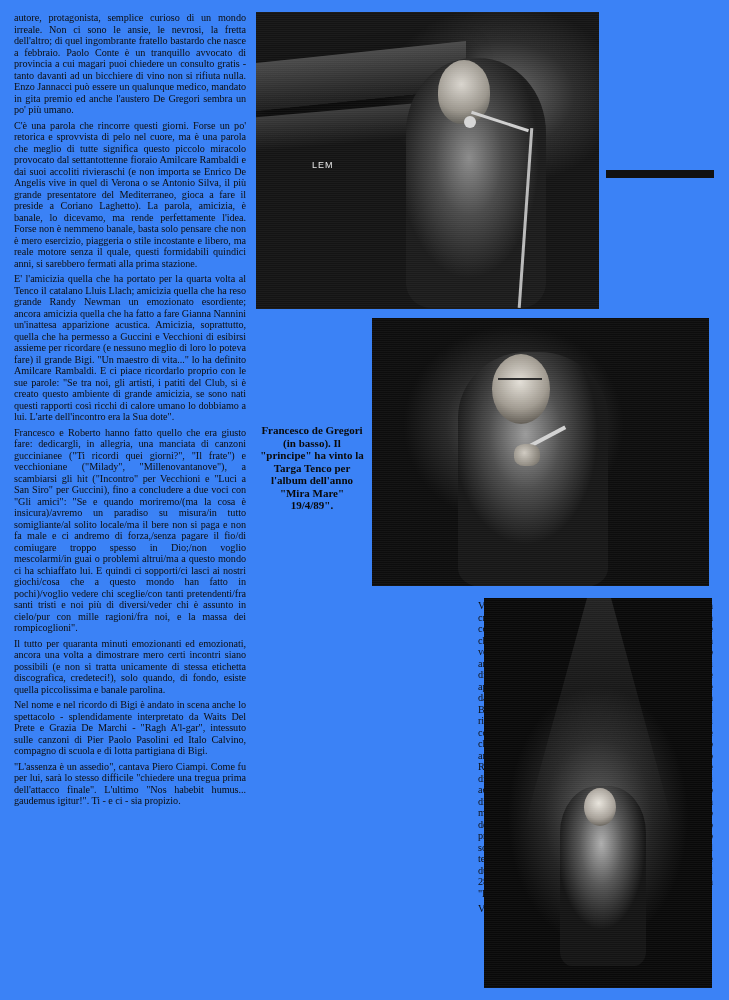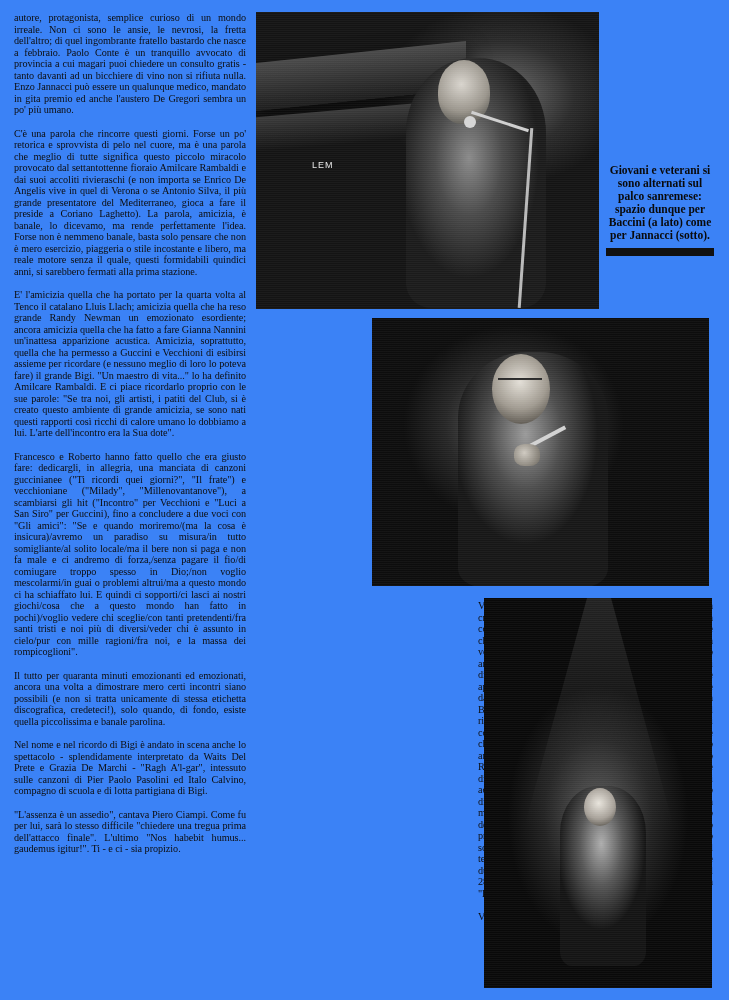--- a/index.html
+++ b/index.html
@@ -28,21 +28,21 @@
     font-size: 10.2px;
     line-height: 11.5px;
     letter-spacing: -0.05px;
     color: #0d0d0d;
   }
   .col p {
     margin: 0 0 0 0;
     text-indent: 0;
   }
   .col p + p {
-    margin-top: 12px;
+    margin-top: 4px;
   }
 
   
   #left-column {
     left: 14px;
     top: 12px;
     width: 232px;
   }
 
   
@@ -263,33 +263,35 @@
     <div class="figure"></div>
     <div class="head"></div>
     <div class="micball"></div>
     <div class="mic"></div>
     <div class="stand"></div>
     <div class="brand">LEM</div>
     <div class="grain"></div>
   </div>
 
   <div class="caption" id="caption-top">
-    <div>Giovani e veterani si sono alternati sul palco sanremese: spazio dunque per Baccini (a lato) come per Jannacci (sotto).</div>
     <div class="rule"></div>
   </div>
 
   <div class="photo" id="photo-degregori">
     <div class="figure"></div>
     <div class="head"></div>
     <div class="glasses"></div>
     <div class="mic"></div>
     <div class="hand"></div>
     <div class="grain"></div>
   </div>
 
+  <div class="caption" id="caption-mid">
+    <div>Francesco de Gregori (in basso). Il "principe" ha vinto la Targa Tenco per l'album dell'anno "Mira Mare" 19/4/89".</div>
+  </div>
 
   <div class="col" id="right-column">
     <p>Vi dicevo di non aspettarvi da me nessuna tranquillità critica. E come si potrebbe raccontare un'emozione? Ha cominciato, alla grande, Ornella Vanoni. Dovete sapere che, prima di ogni spettacolo, a mò di sigla si sente la voce di Luigi Tenco cantare "Lontano lontano". Questo anche per farci rimanere con i piedi per terra e ricordarci di ricordare. Giovedì sera, invece (era il 19) il sipario s'è aperto senza la consueta base, sostituita magistralmente dalla voce di Ornella, accompagnata al pianoforte da Baccini. Poco più di due minuti, ma indimenticabili nel ricordo. E' stato solo l'antipasto. Tutto il resto è stato di conseguenza. Dal primo della triade di nuove proposte che Rambaldi ogni anno si picca di presentare (e lo scorso anno è toccato a Baccini fare l'apripista) tale Lorenzo Riccardi da Pavia, peraltro ben dotato di vena dylaniana e di una felice scrittura visionaria, e Mimmo Locasciulli accompagnato solo dal suo pianoforte e dal contrabbasso di Greg Cohen, già braccio destro di Tom Waits (altra mitica proposta Tenco); il tutto per un concerto deliziosamente acustico in cui Mimmo ha trovato probabilmente la sua vera cifra stilistica. E neste sono solo sensazioni: troppe poche previse e troppo poco il tempo a disposizione, ma avremo modo di confrontare durante la tournée che i due inizieranno tra poco e che il 28 novembre lo porterà a Roma. Logicamente intitolata "Duo".</p>
     <p>Versione acustica anche per un emozionatissimo Pi-</p>
   </div>
 
   <div class="photo" id="photo-baccini">
     <div class="beam"></div>
     <div class="figure"></div>
     <div class="head"></div>

